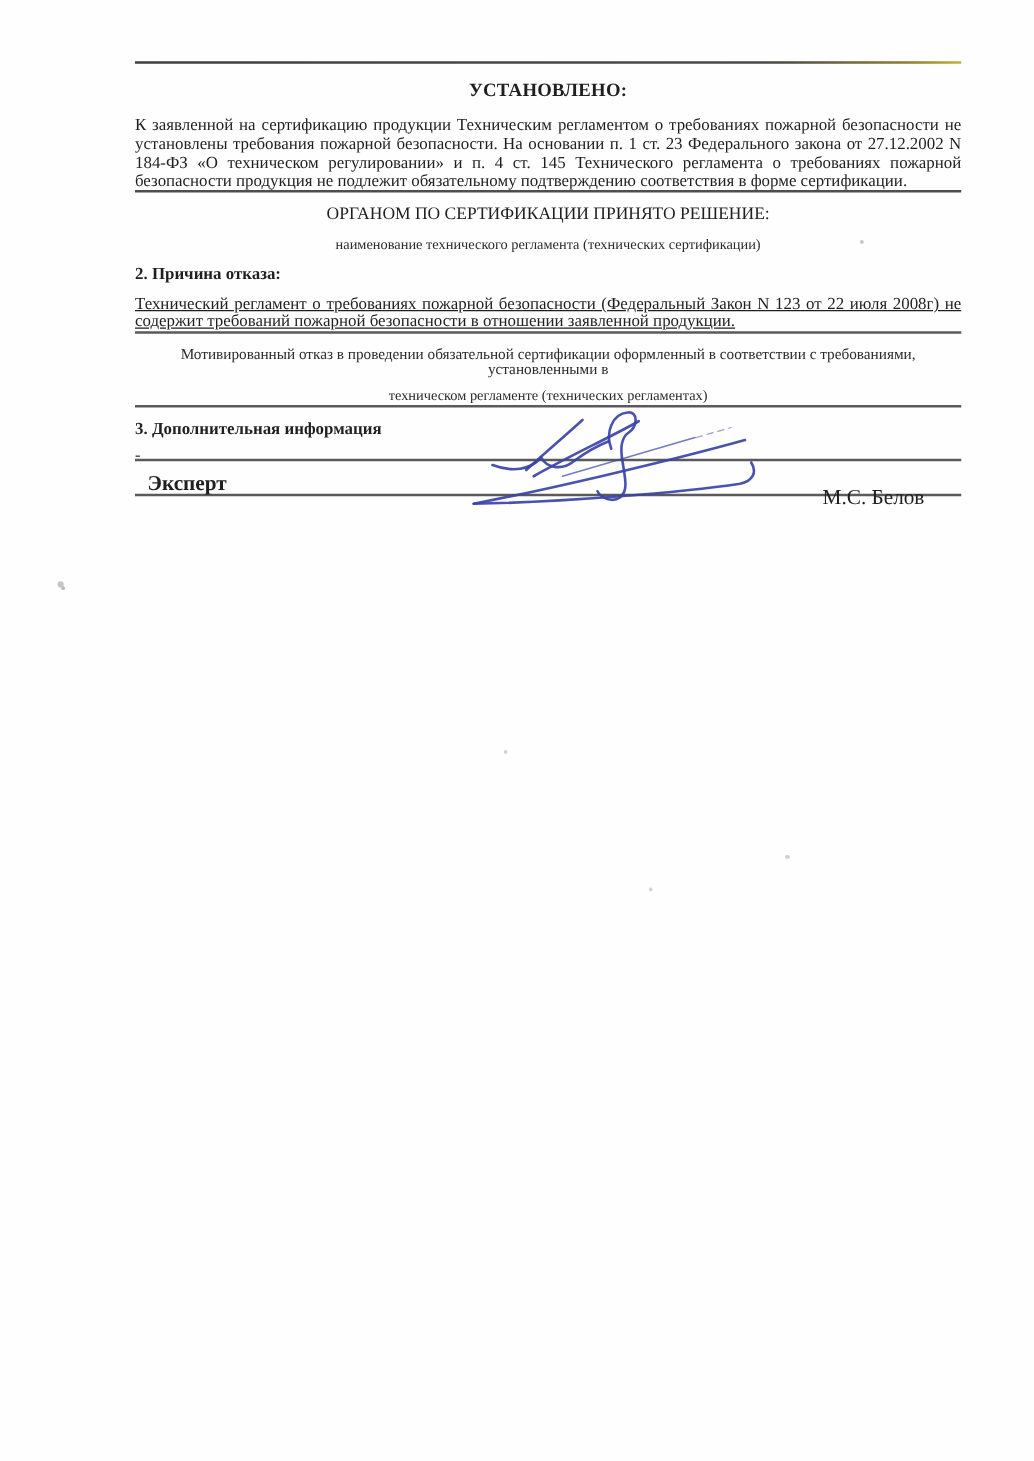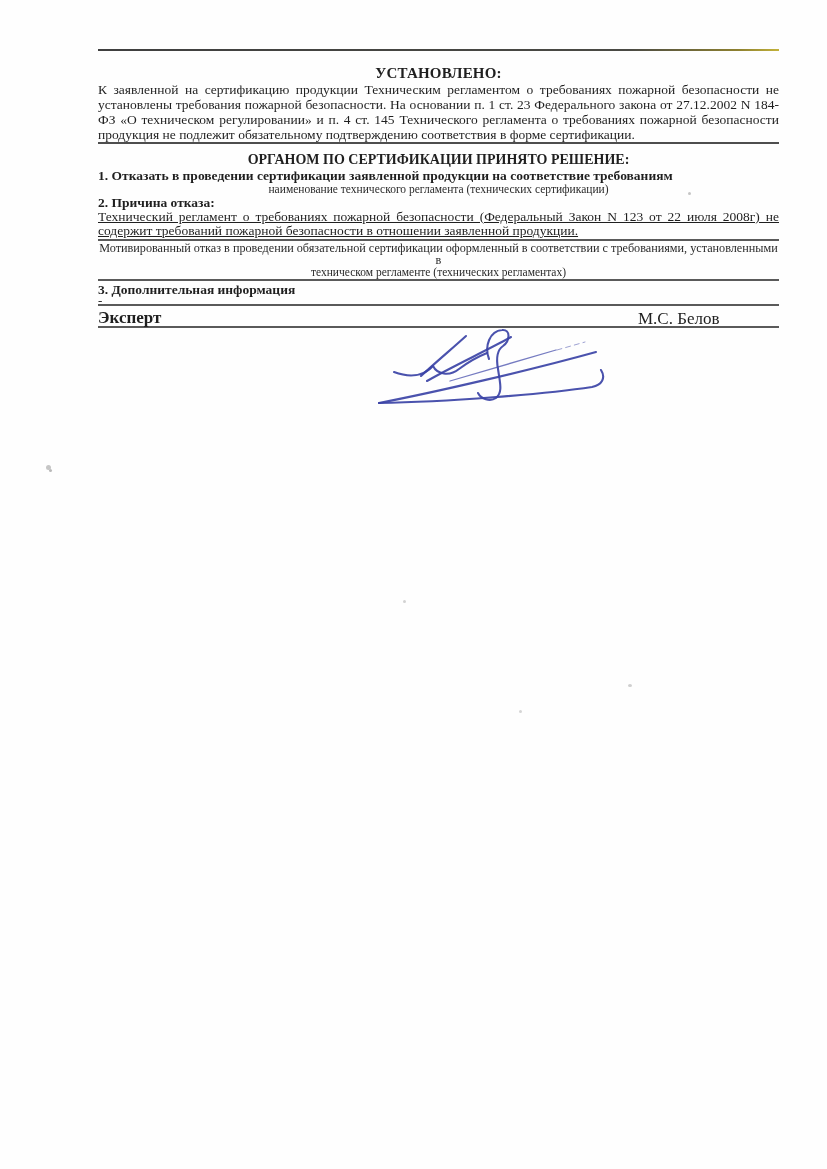--- a/index.html
+++ b/index.html
@@ -12,42 +12,42 @@
     overflow: hidden;
     font-family: "Liberation Serif", "DejaVu Serif", serif;
     color: #1f1f1f;
   }
   .doc {
     position: absolute;
     left: 98px;
     top: 44px;
     width: 681px;
   }
-  .doc * { margin: 0; padding: 0; }
+  .doc * { margin: 10px; padding: 0; }
 
   .rule-top {
     margin-top: 5px;
     height: 2px;
     background: linear-gradient(90deg, #3f3f3f 0%, #4a4a44 78%, #8d8030 94%, #c3b23a 100%);
   }
 
   .h1 {
     margin-top: 14px;
     text-align: center;
     font-size: 15px;
     line-height: 17px;
     font-weight: bold;
     letter-spacing: 0.2px;
   }
   .h2 {
     margin-top: 8px;
     text-align: center;
     font-size: 14px;
     line-height: 16px;
-    font-weight: bold;
+    font-weight: normal;
   }
 
   .body  { font-size: 13.5px; }
   .jpara { text-align: justify; line-height: 15px; }
   .tight { line-height: 14px; }
   .tight2{ line-height: 14px; text-decoration: underline; }
   .bold  { font-weight: bold; }
   .mt1   { margin-top: 1px; }
   .mt2   { margin-top: 2px; }
   .mt5   { margin-top: 5px; }
@@ -120,21 +120,20 @@
 
     <div class="rule-top"></div>
 
     <div class="h1">УСТАНОВЛЕНО:</div>
 
 
     <p class="body jpara ruled">К заявленной на сертификацию продукции Техническим регламентом о требованиях пожарной безопасности не установлены требования пожарной безопасности. На основании п. 1 ст. 23 Федерального закона от 27.12.2002 N 184-ФЗ «О техническом регулировании» и п. 4 ст. 145 Технического регламента о требованиях пожарной безопасности продукция не подлежит обязательному подтверждению соответствия в форме сертификации.</p>
 
     <div class="h2">ОРГАНОМ ПО СЕРТИФИКАЦИИ ПРИНЯТО РЕШЕНИЕ:</div>
 
-    <div class="body bold tight mt1">1. Отказать в проведении сертификации заявленной продукции на соответствие требованиям</div>
 
 
     <div class="caption">наименование технического регламента (технических сертификации)</div>
 
     <div class="body bold tight mt1">2. Причина отказа:</div>
 
     <div class="body jpara tight2 ruled2">Технический регламент о требованиях пожарной безопасности (Федеральный Закон N 123 от 22 июля 2008г) не содержит требований пожарной безопасности в отношении заявленной продукции.</div>
 
     <div class="caption cap-wide">Мотивированный отказ в проведении обязательной сертификации оформленный в соответствии с требованиями, установленными в</div>
 

